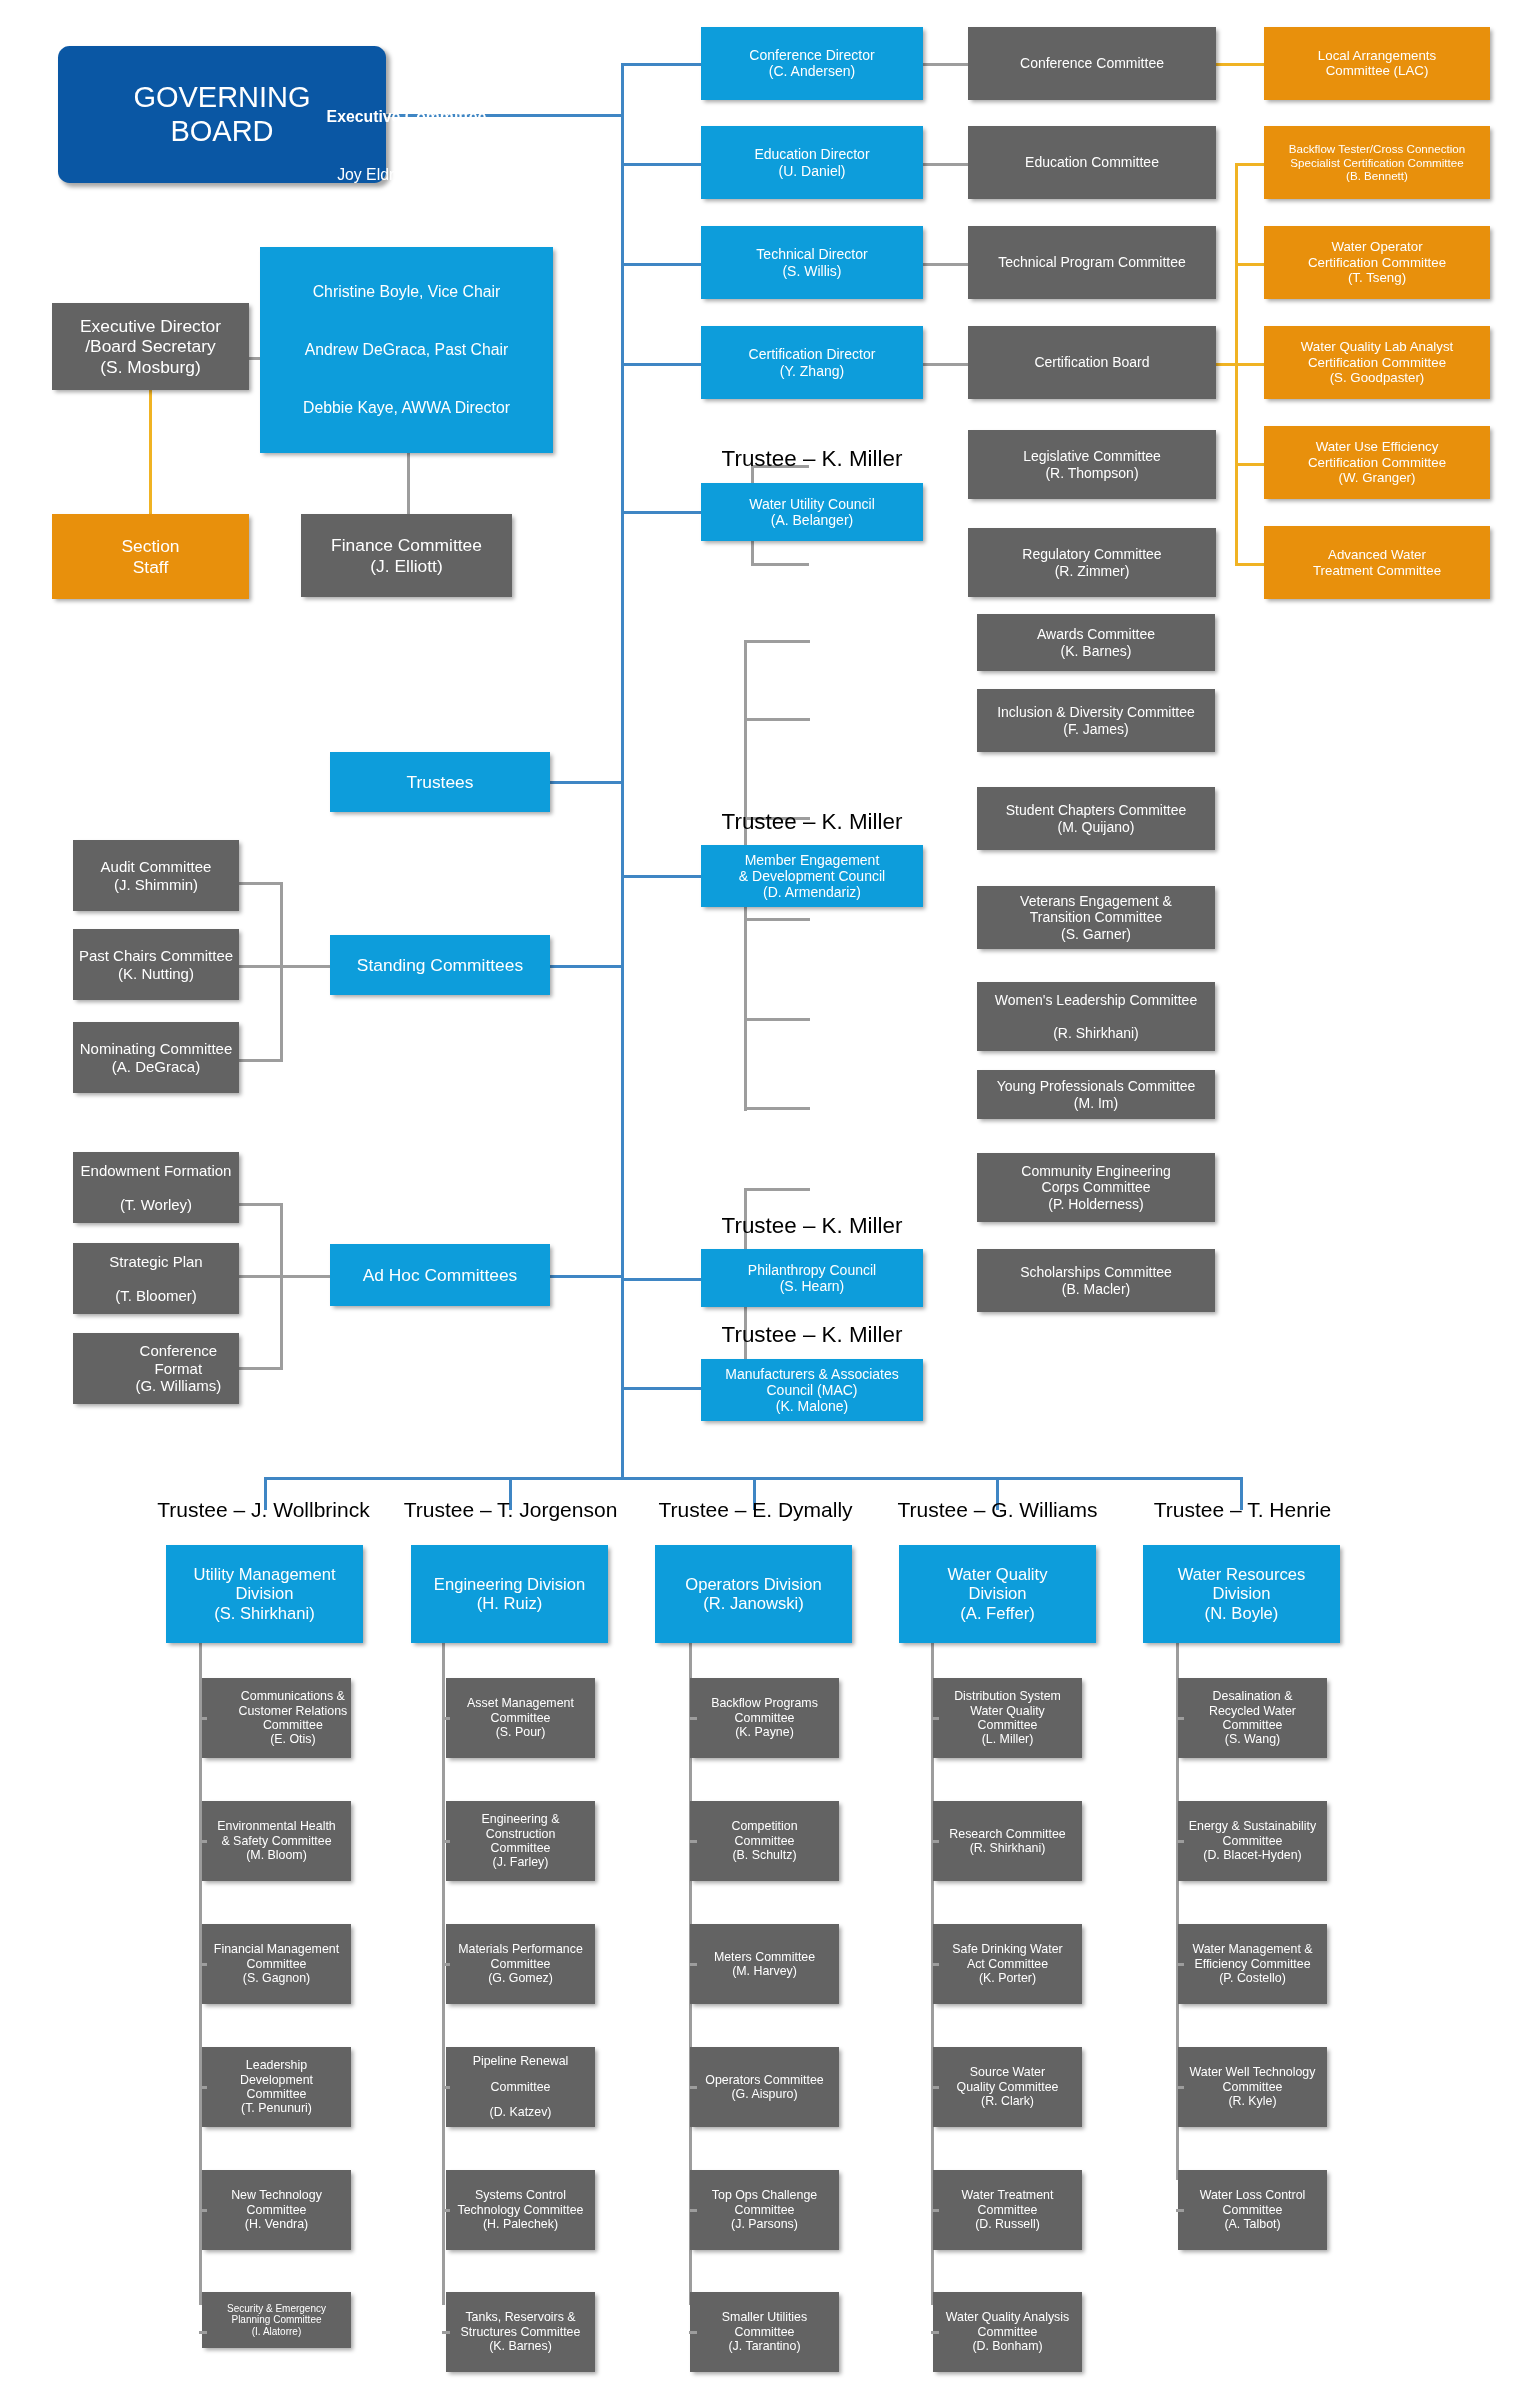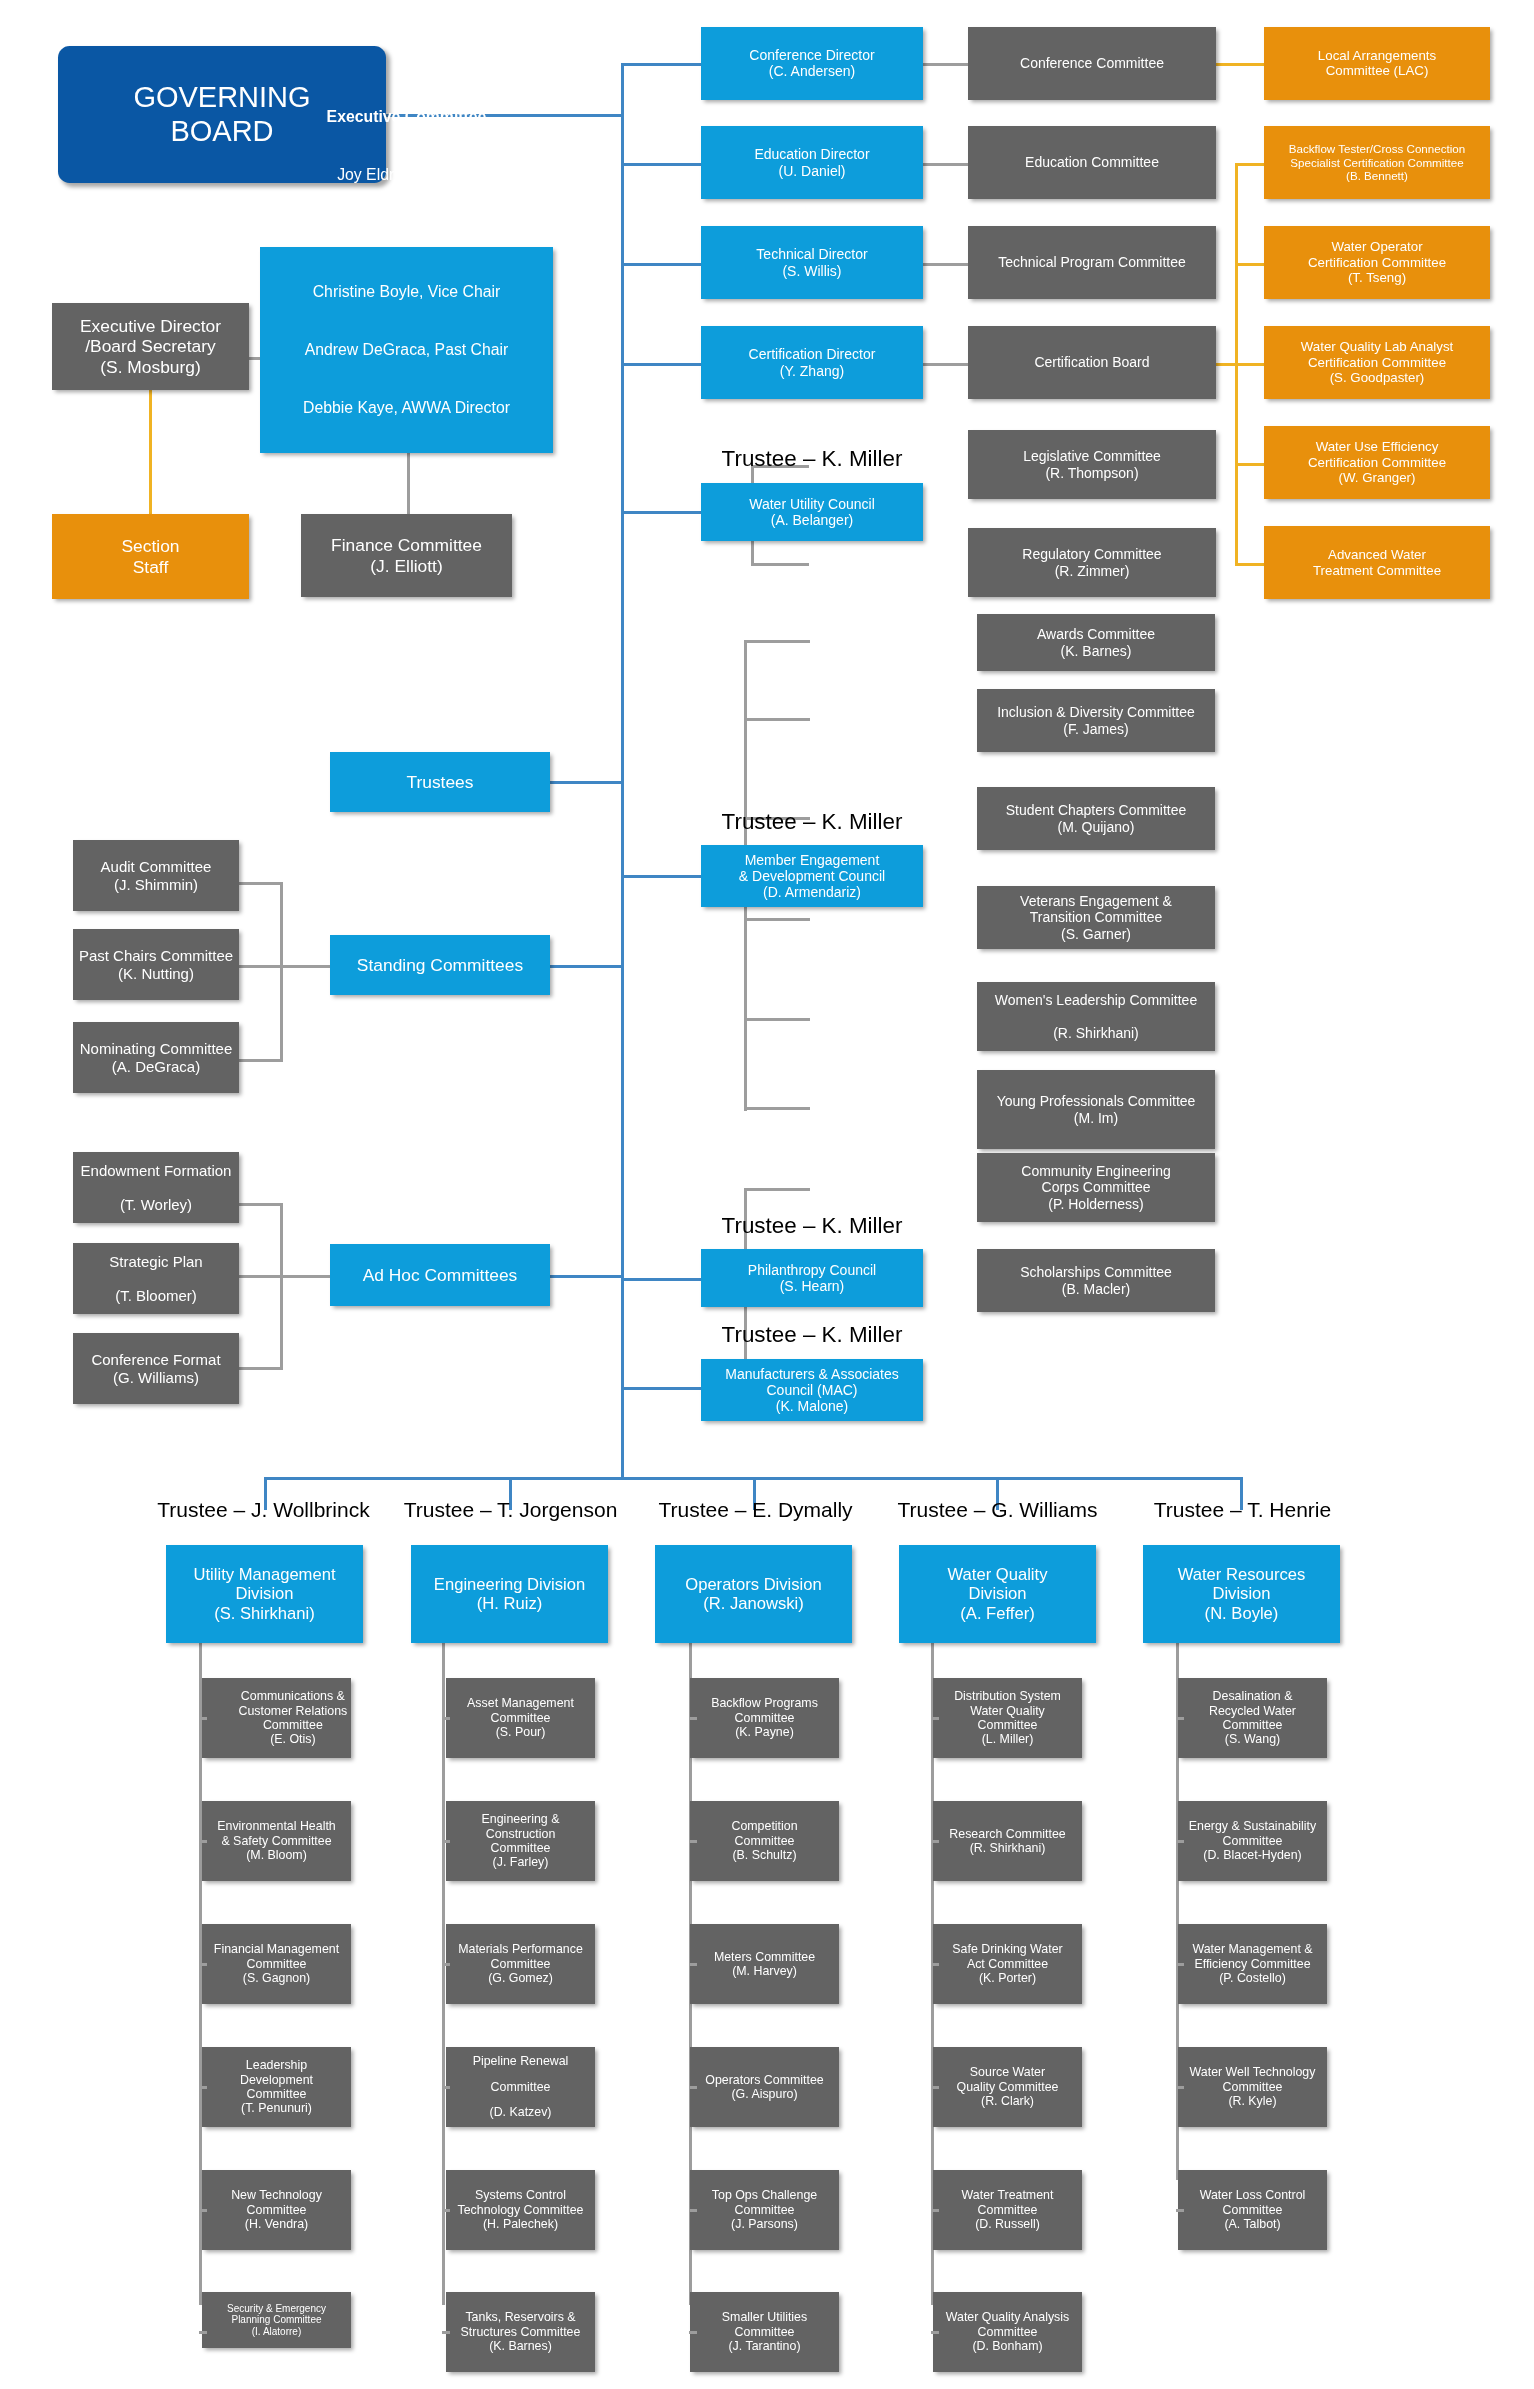--- a/index.html
+++ b/index.html
@@ -235,21 +235,21 @@
   </div>
   <div class="box gray" style="left:977px;top:886px;width:238px;height:63px;font-size:14px;flex-direction:column;">
     <span>Veterans Engagement &amp;</span>
     <span>Transition Committee</span>
     <span>(S. Garner)</span>
   </div>
   <div class="box gray" style="left:977px;top:982px;width:238px;height:69px;font-size:14px;flex-direction:column;justify-content:space-around;">
     <span>Women's Leadership Committee</span>
     <span>(R. Shirkhani)</span>
   </div>
-  <div class="box gray" style="left:977px;top:1070px;width:238px;height:79px;font-size:14px;flex-direction:column;">
+  <div class="box gray" style="left:977px;top:1070px;width:238px;height:49px;font-size:14px;flex-direction:column;">
     <span>Young Professionals Committee</span>
     <span>(M. Im)</span>
   </div>
 
   <div class="lbl" style="left:701px;top:1213px;width:222px;font-size:22.4px;">Trustee – K. Miller</div>
   <div class="box blue" style="left:701px;top:1249px;width:222px;height:58px;font-size:14px;flex-direction:column;">
     <span>Philanthropy Council</span>
     <span>(S. Hearn)</span>
   </div>
   <div class="box gray" style="left:977px;top:1153px;width:238px;height:69px;font-size:14px;flex-direction:column;">
@@ -293,21 +293,21 @@
     <span>Ad Hoc Committees</span>
   </div>
   <div class="box gray" style="left:73px;top:1152px;width:166px;height:71px;font-size:15px;flex-direction:column;justify-content:space-around;">
     <span>Endowment Formation</span>
     <span>(T. Worley)</span>
   </div>
   <div class="box gray" style="left:73px;top:1243px;width:166px;height:71px;font-size:15px;flex-direction:column;justify-content:space-around;">
     <span>Strategic Plan</span>
     <span>(T. Bloomer)</span>
   </div>
-  <div class="box gray" style="left:73px;top:1333px;width:166px;height:71px;font-size:15px;flex-direction:column;">
+  <div class="box gray" style="left:73px;top:1333px;width:166px;height:71px;font-size:15px;flex-direction:column;padding-left:48px;">
     <span>Conference Format</span>
     <span>(G. Williams)</span>
   </div>
 
   <div class="lbl" style="left:139px;top:1498px;width:249px;font-size:21px;">Trustee – J. Wollbrinck</div>
   <div class="box blue" style="left:166px;top:1545px;width:197px;height:98px;font-size:16.6px;flex-direction:column;">
     <span>Utility Management</span>
     <span>Division</span>
     <span>(S. Shirkhani)</span>
   </div>

